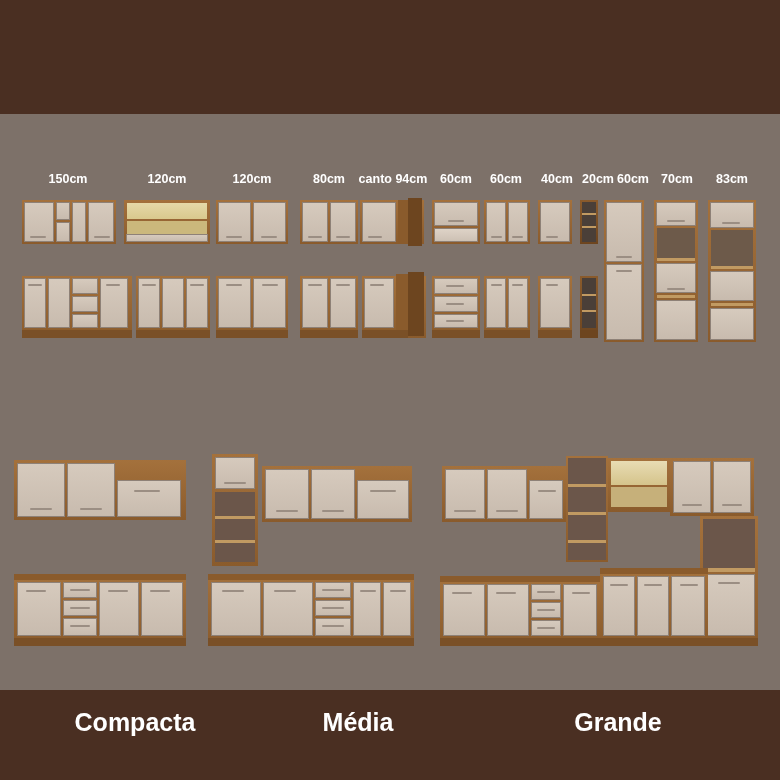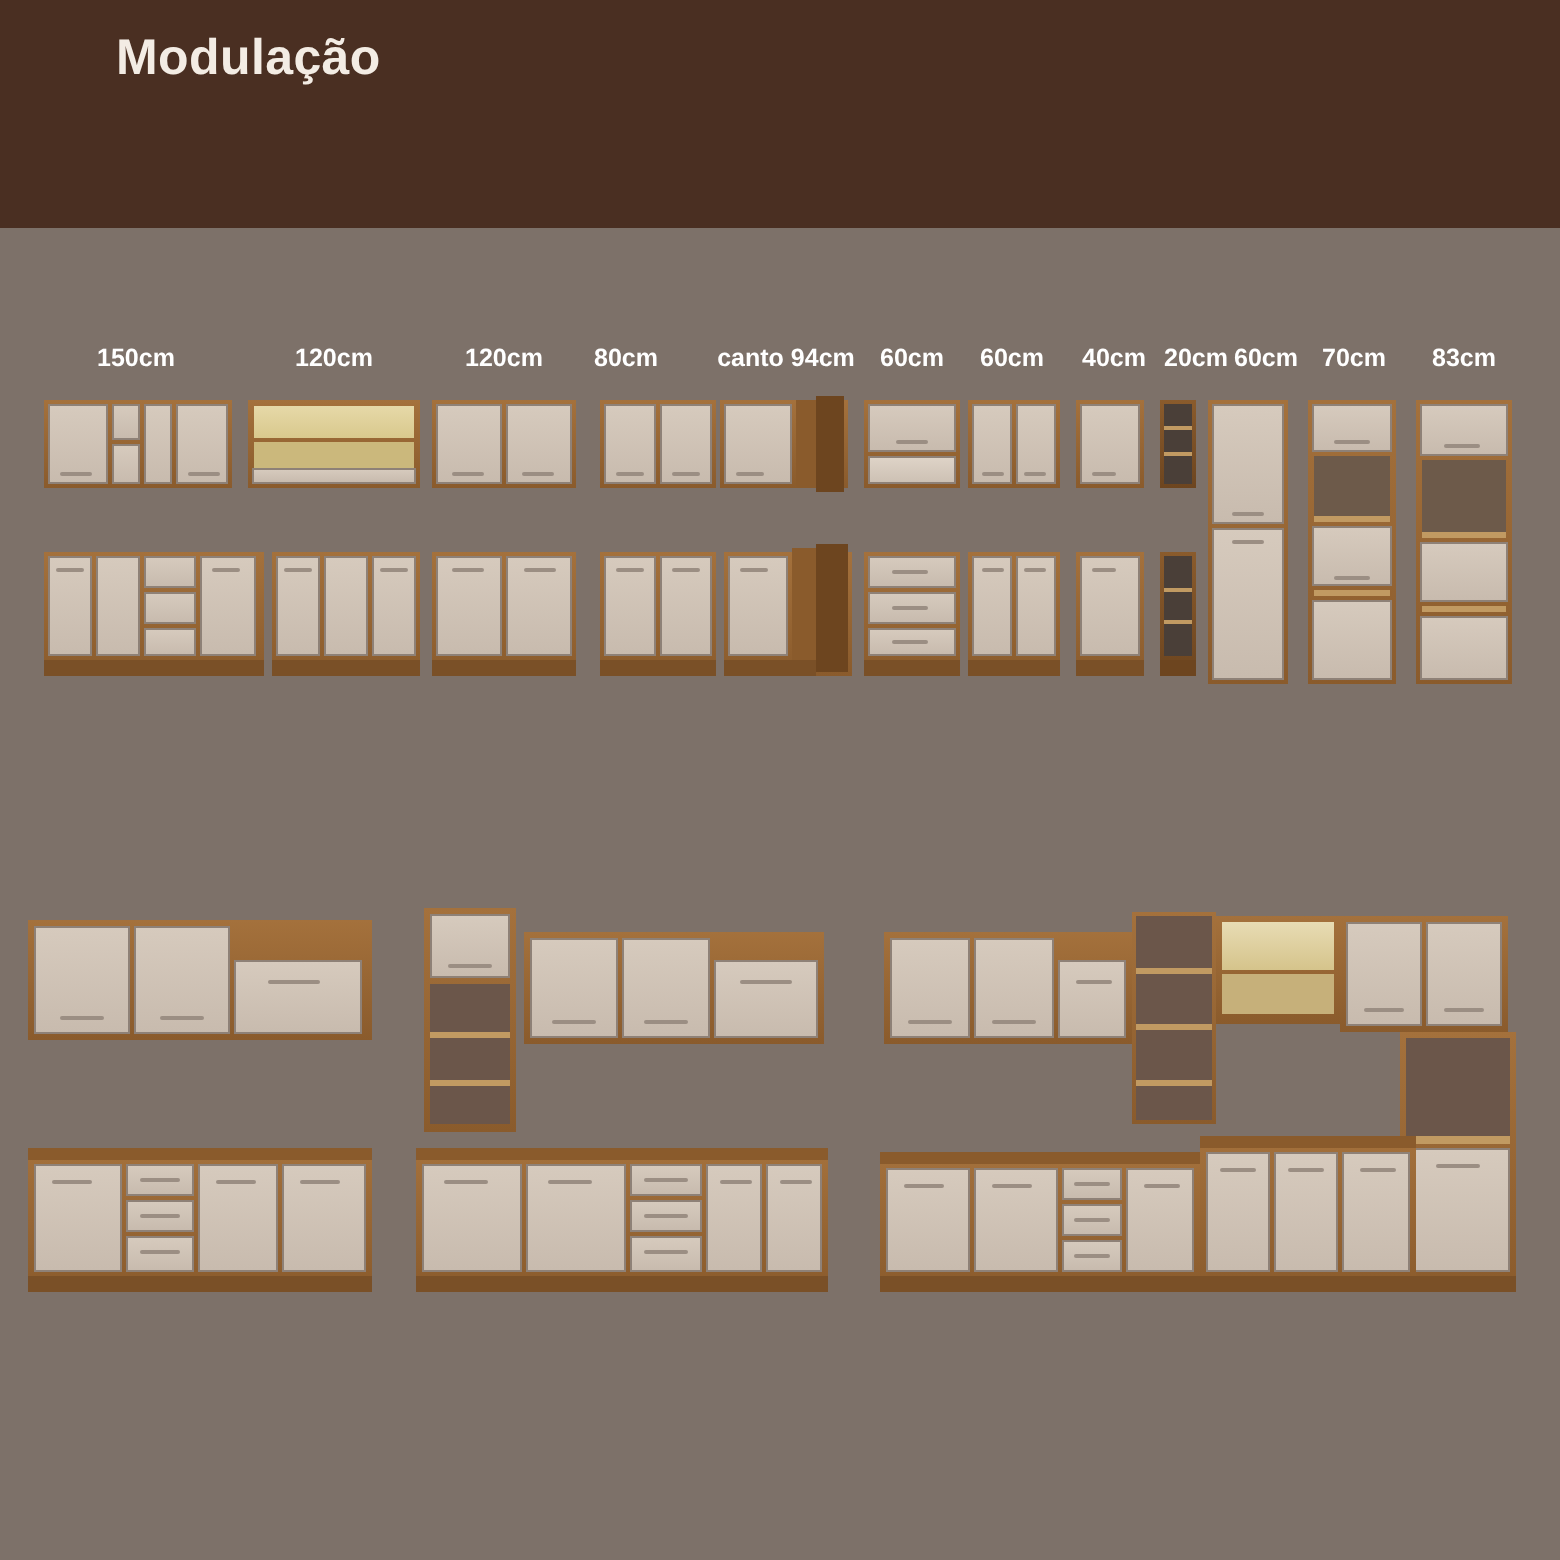--- a/index.html
+++ b/index.html
@@ -81,30 +81,29 @@
     color:#ffffff;font-size:25px;font-weight:bold;text-align:center;
     white-space:nowrap;
   }
 </style>
 </head>
 <body>
 
 <div class="page">
 
   <div class="header">
-    <div class="sub">Modulação</div>
   </div>
 
   <div class="modules">
 
     <div class="mod-labels">
       <div class="mod-label" style="left:20px;width:96px;">150cm</div>
       <div class="mod-label" style="left:122px;width:90px;">120cm</div>
       <div class="mod-label" style="left:214px;width:76px;">120cm</div>
-      <div class="mod-label" style="left:282px;width:62px;">80cm</div>
+      <div class="mod-label" style="left:298px;width:62px;">80cm</div>
       <div class="mod-label" style="left:352px;width:82px;">canto 94cm</div>
       <div class="mod-label" style="left:430px;width:52px;">60cm</div>
       <div class="mod-label" style="left:480px;width:52px;">60cm</div>
       <div class="mod-label" style="left:534px;width:46px;">40cm</div>
       <div class="mod-label" style="left:576px;width:44px;">20cm</div>
       <div class="mod-label" style="left:608px;width:50px;">60cm</div>
       <div class="mod-label" style="left:652px;width:50px;">70cm</div>
       <div class="mod-label" style="left:706px;width:52px;">83cm</div>
     </div>
 
@@ -408,14 +407,19 @@
         <div class="door" style="position:absolute;left:71px;top:8px;width:34px;height:60px;"></div>
         <div style="position:absolute;left:0;top:70px;width:108px;height:8px;background:#7a5027;"></div>
         <div class="handle h" style="left:10px;top:16px;width:18px;"></div>
         <div class="handle h" style="left:44px;top:16px;width:18px;"></div>
         <div class="handle h" style="left:80px;top:16px;width:18px;"></div>
       </div>
     </div>
 
   </div>
 
+  <div class="footer">
+    <div class="f-item" style="left:10px;width:250px;">Compacta</div>
+    <div class="f-item" style="left:258px;width:200px;">Média</div>
+    <div class="f-item" style="left:478px;width:280px;">Grande</div>
+  </div>
 
 </div>
 
 </body></html>

